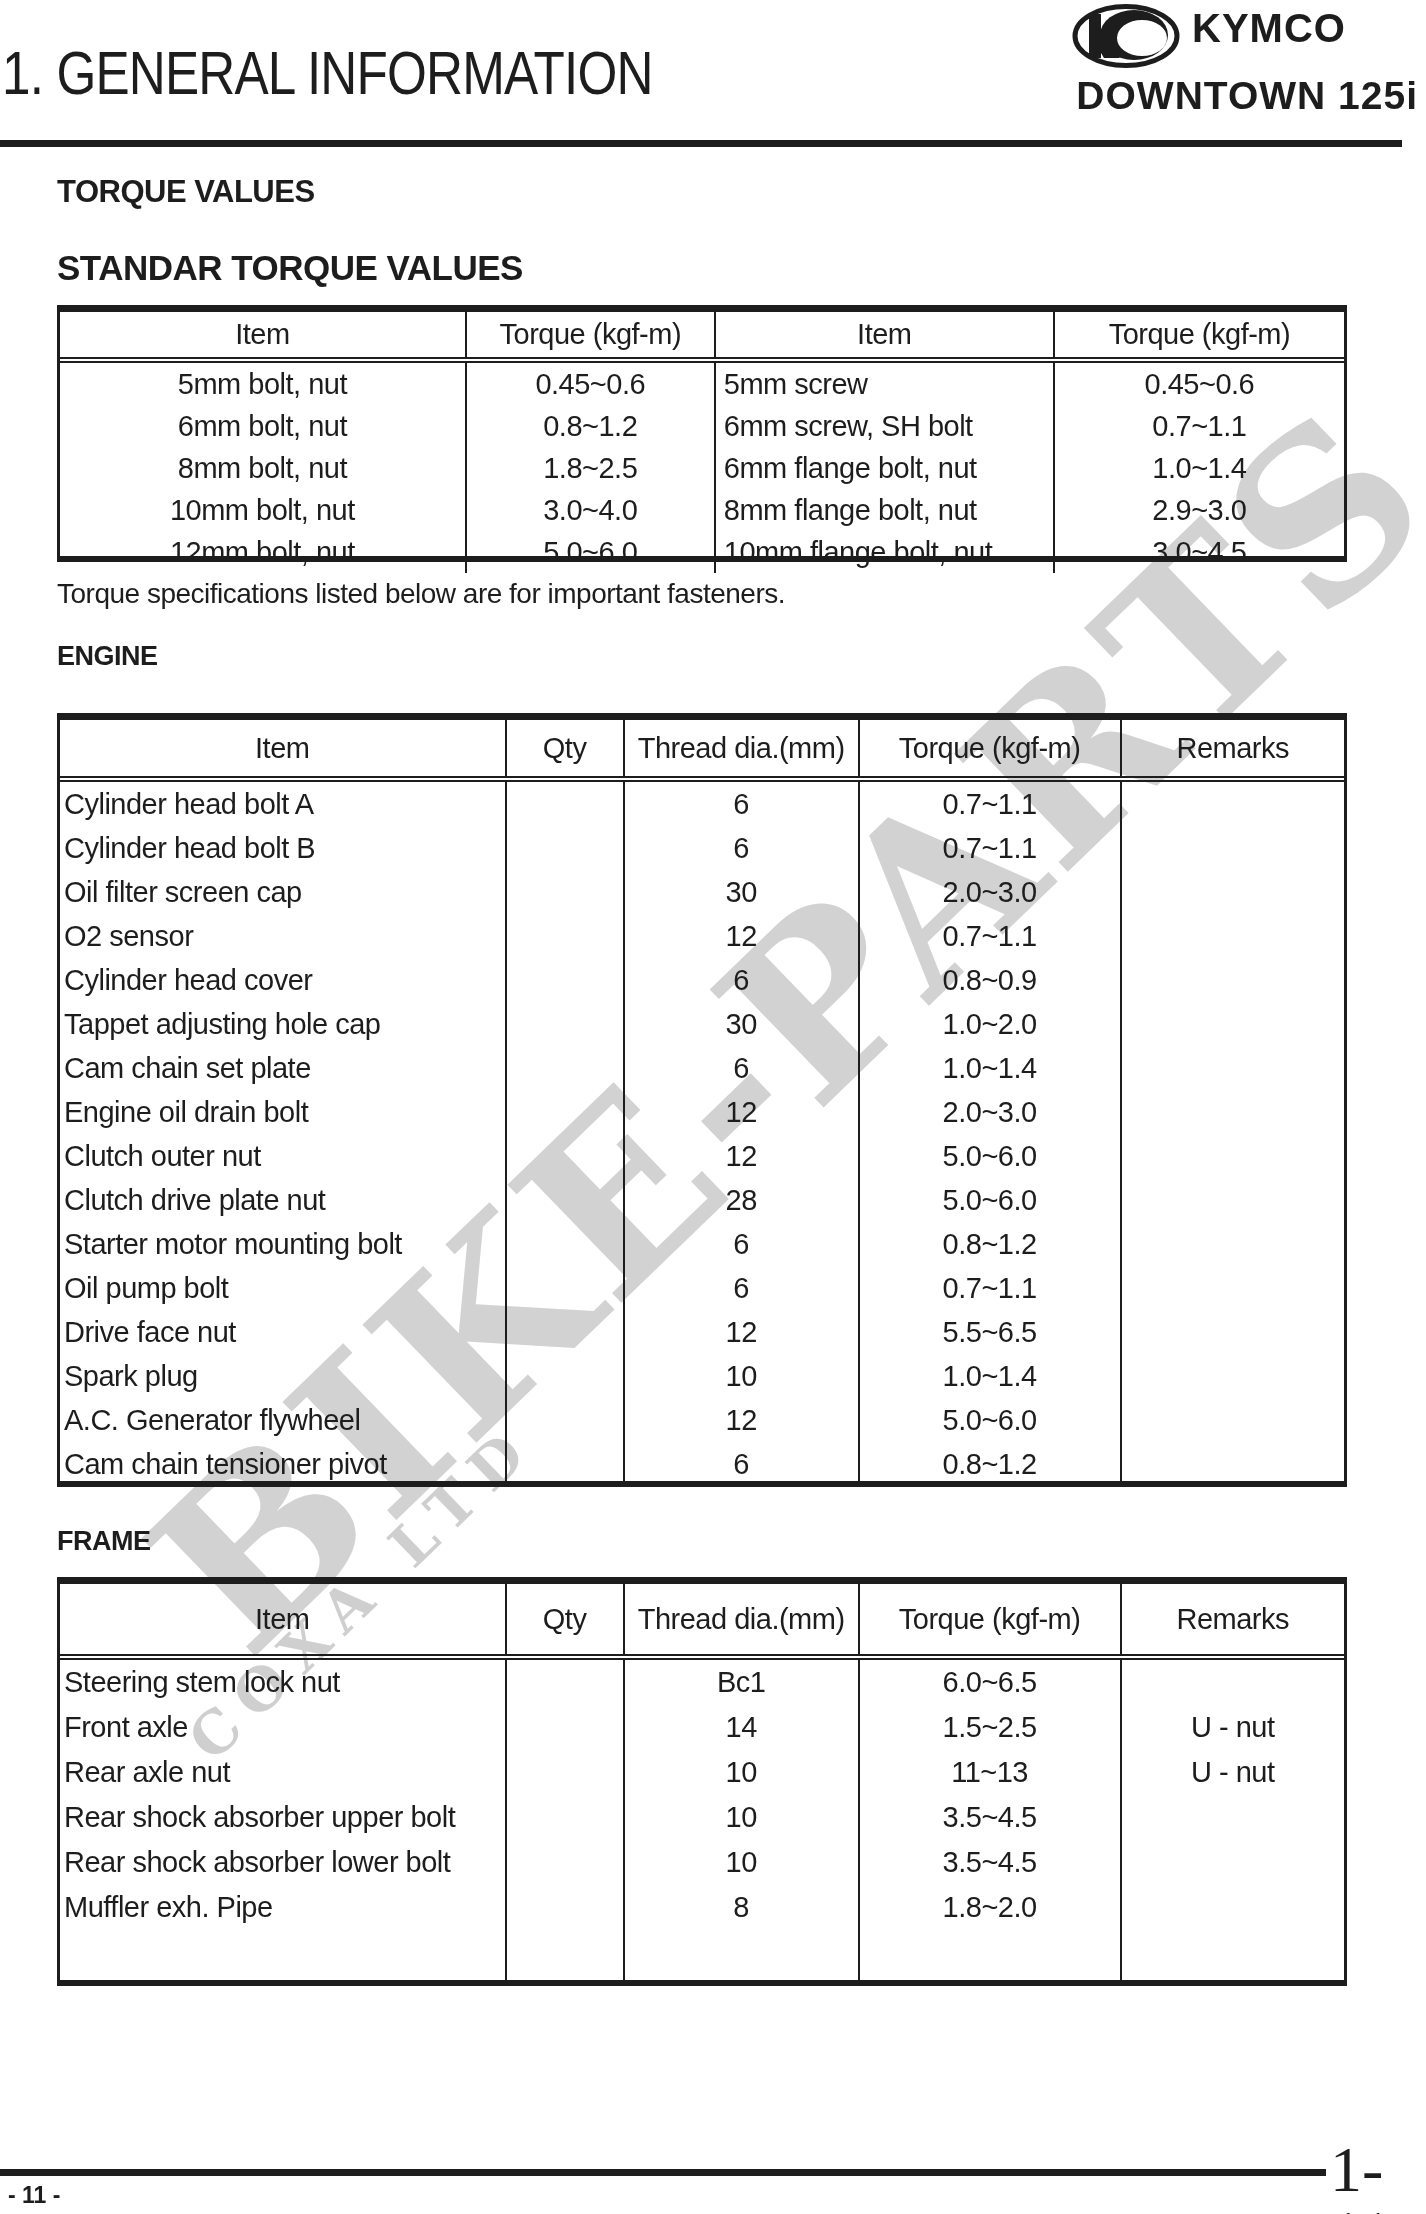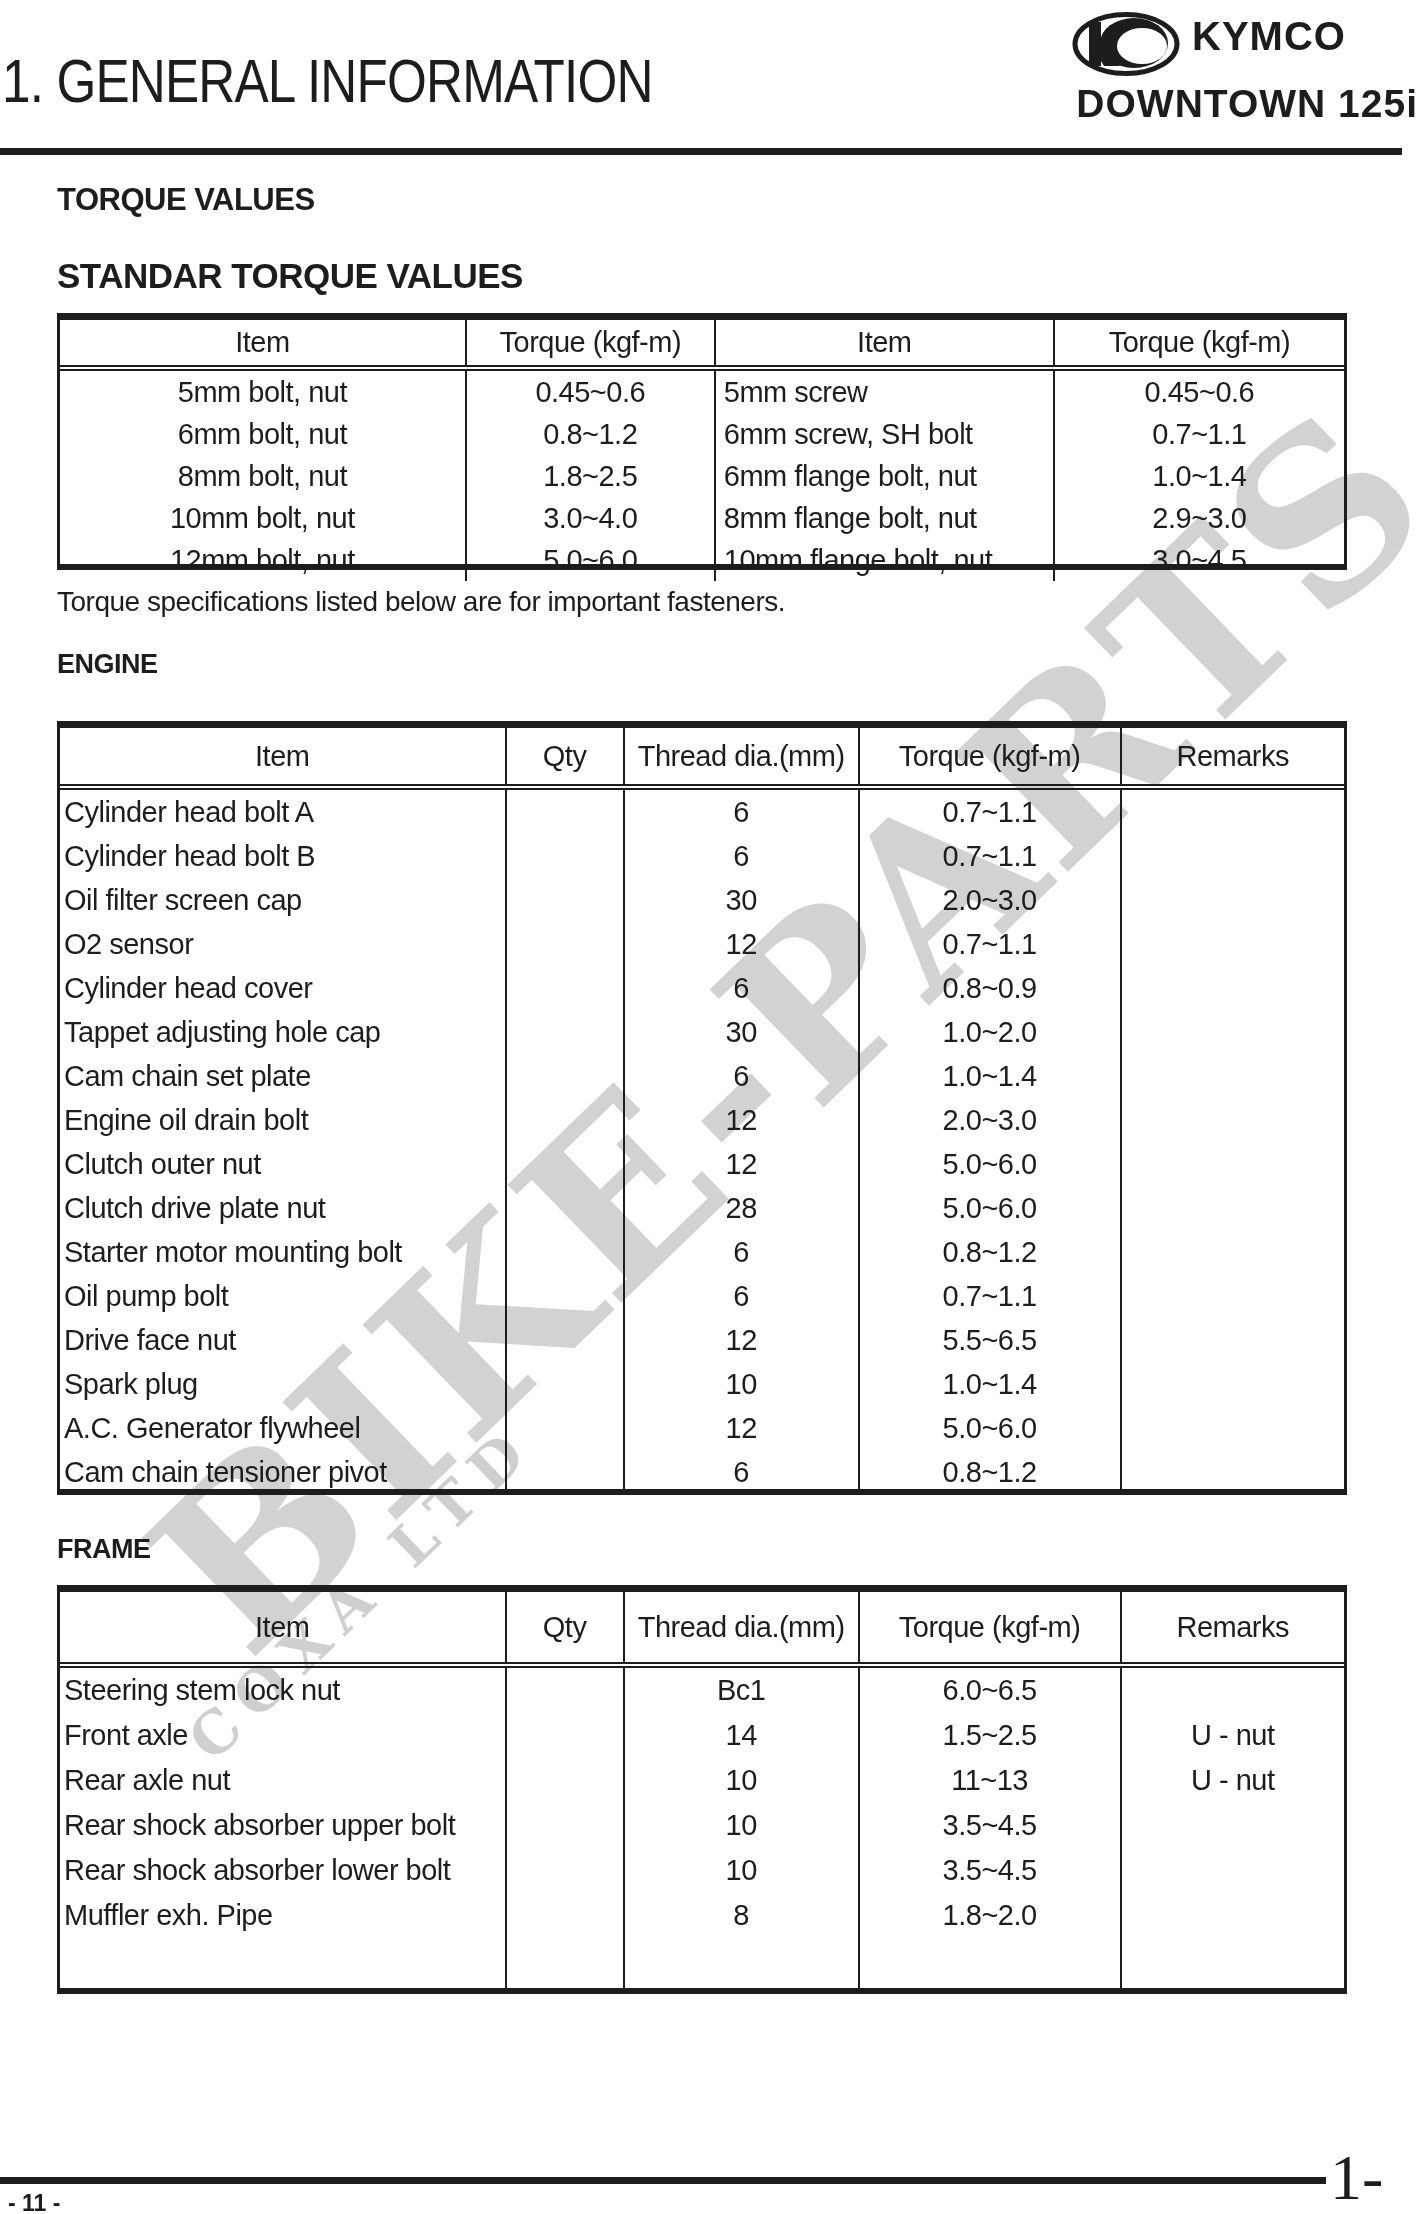--- a/index.html
+++ b/index.html
@@ -21,21 +21,21 @@
   .wm-main{
     left:790px;top:1030px;
     font-size:225px;letter-spacing:6px;opacity:.8;
     transform:translate(-50%,-50%) rotate(-44deg);
   }
   .wm-sub{
     left:362px;top:1592px;
     font-size:58px;letter-spacing:15px;opacity:.85;
     transform:translate(-50%,-50%) rotate(-44deg);
   }
-  .content{position:absolute;inset:0;z-index:1;margin-top:8px;}
+  .content{position:absolute;inset:0;z-index:1;}
   
   .doc-title{
     position:absolute;left:2px;top:38px;
     font-size:61px;font-weight:500;letter-spacing:-1px;
     transform:scaleX(.84);transform-origin:left top;white-space:nowrap;
   }
   .logo-svg{position:absolute;left:1072px;top:4px;}
   .brand{
     position:absolute;left:1192px;top:6px;
     font-size:40px;font-weight:bold;letter-spacing:1px;

